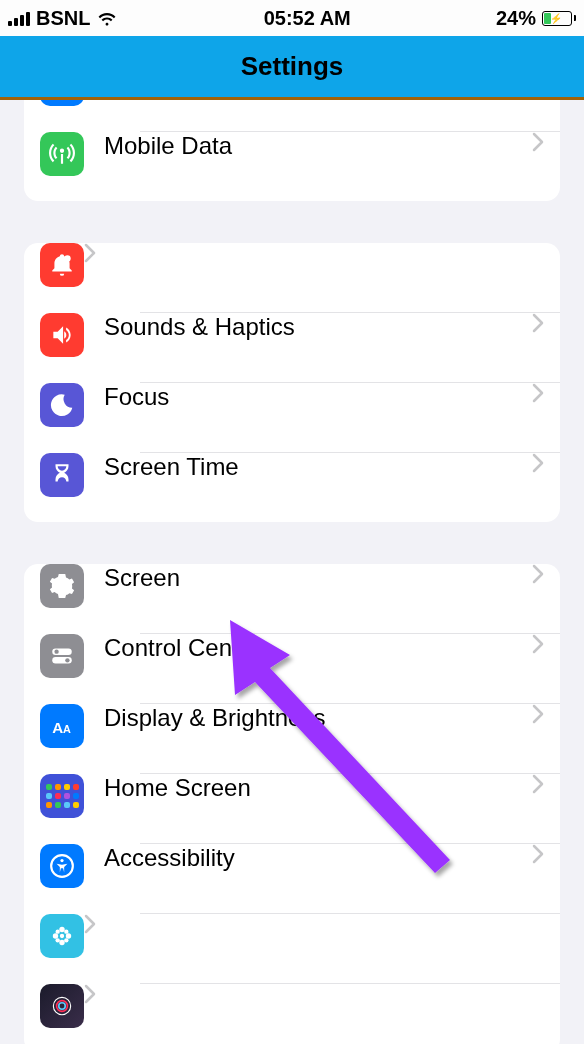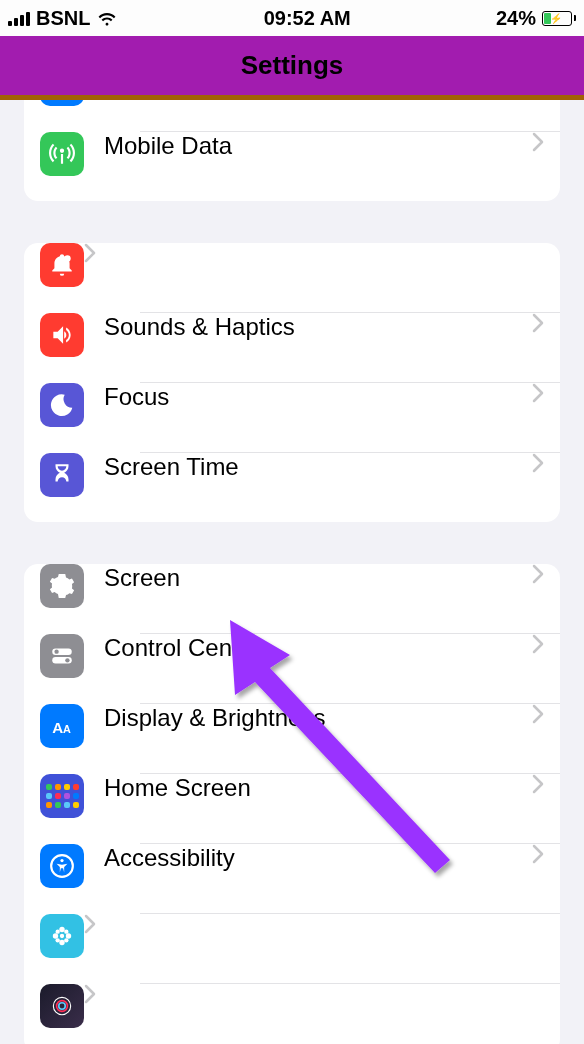--- a/index.html
+++ b/index.html
@@ -44,22 +44,22 @@
   .battery-bolt {
     position: absolute; left:50%; top:50%; transform:translate(-50%,-50%);
     font-size: 10px; color:#000;
   }
   .battery-tip { width:2px; height:6px; background:#000; border-radius:0 1px 1px 0; }
 
   .nav-title {
     height: 64px;
     display:flex; align-items:center; justify-content:center;
     font-size: 26px; font-weight: 700;
-    background:#a21caf;
-    border-bottom:5px solid #a16207;
+    background:#0ea5e9;
+    border-bottom:3px solid #a16207;
   }
 
   .scroll-area {
     height: calc(1044px - 100px);
     overflow: hidden;
     padding: 0 24px;
   }
 
   .group {
     background:#fff;
@@ -146,21 +146,21 @@
         <span></span>
         <span></span>
     </span>
     <span>BSNL</span>
     <span class="wifi-icon">
       <svg width="22" height="16" viewBox="0 0 24 18">
           <path d="M12 17.5c.9 0 1.6-.7 1.6-1.6S12.9 14.3 12 14.3s-1.6.7-1.6 1.6.7 1.6 1.6 1.6zm-4.4-4.9c1.2-1.1 2.7-1.8 4.4-1.8s3.2.7 4.4 1.8l1.7-1.7C16.4 9.2 14.3 8.3 12 8.3S7.6 9.2 5.9 10.9l1.7 1.7zM2.5 7.5l1.7 1.7C6.2 7.2 8.9 6 12 6s5.8 1.2 7.8 3.2l1.7-1.7C19 4.9 15.7 3.5 12 3.5S5 4.9 2.5 7.5z" fill="#000"></path>
         </svg>
     </span>
   </div>
-  <div class="status-center">09:52 AM</div>
+  <div class="status-center">05:52 AM</div>
   <div class="status-right">
     <span>24%</span>
     <span class="battery">
       <span class="battery-body">
         <span class="battery-fill"></span>
         <span class="battery-bolt">⚡</span>
       </span>
       <span class="battery-tip"></span>
     </span>
   </div>

